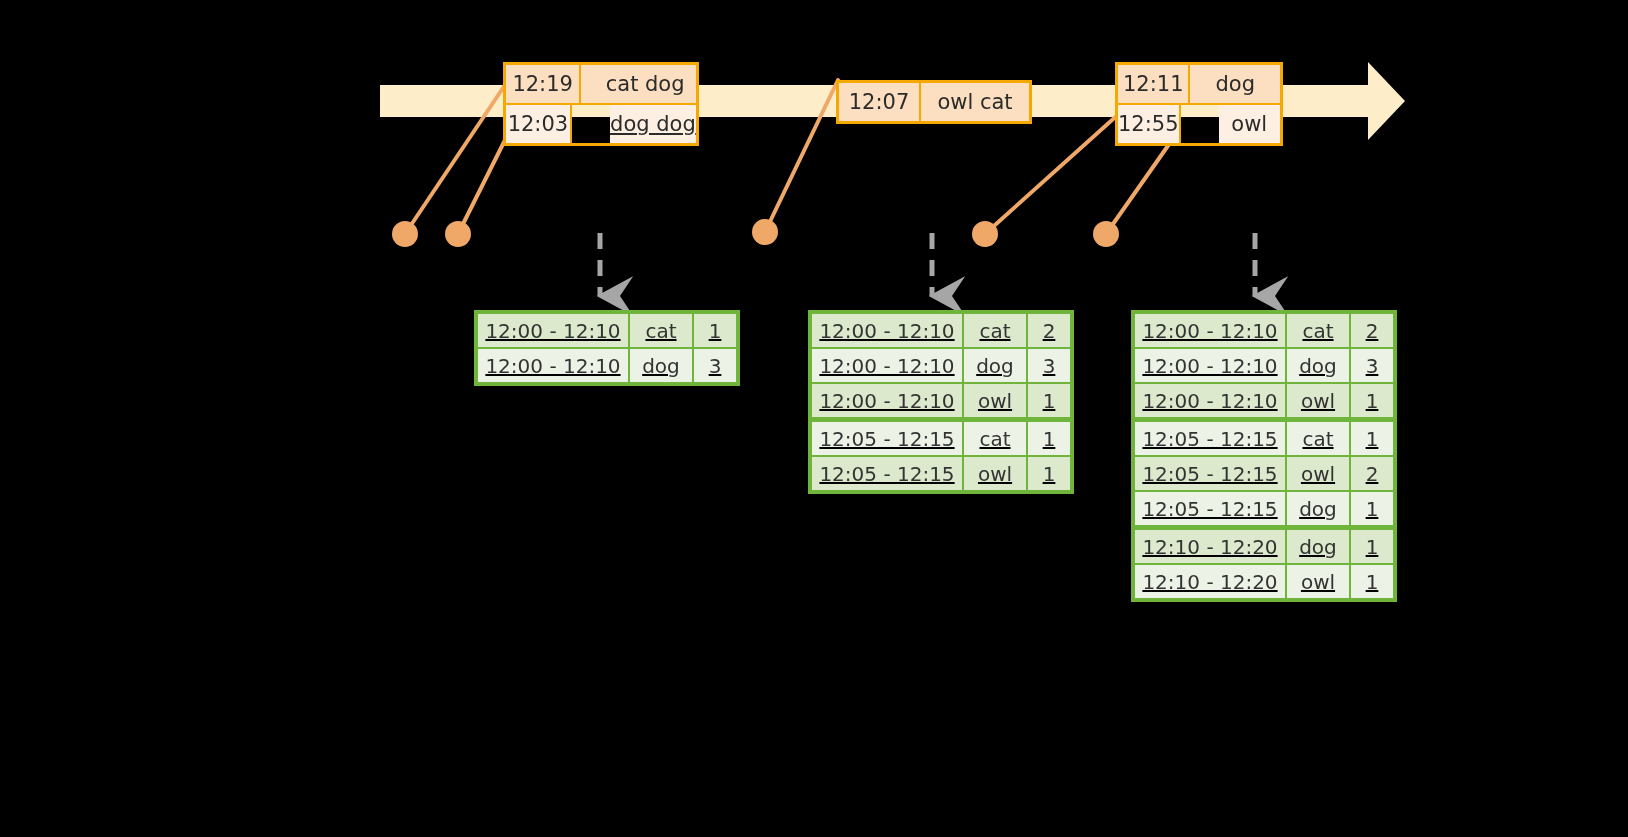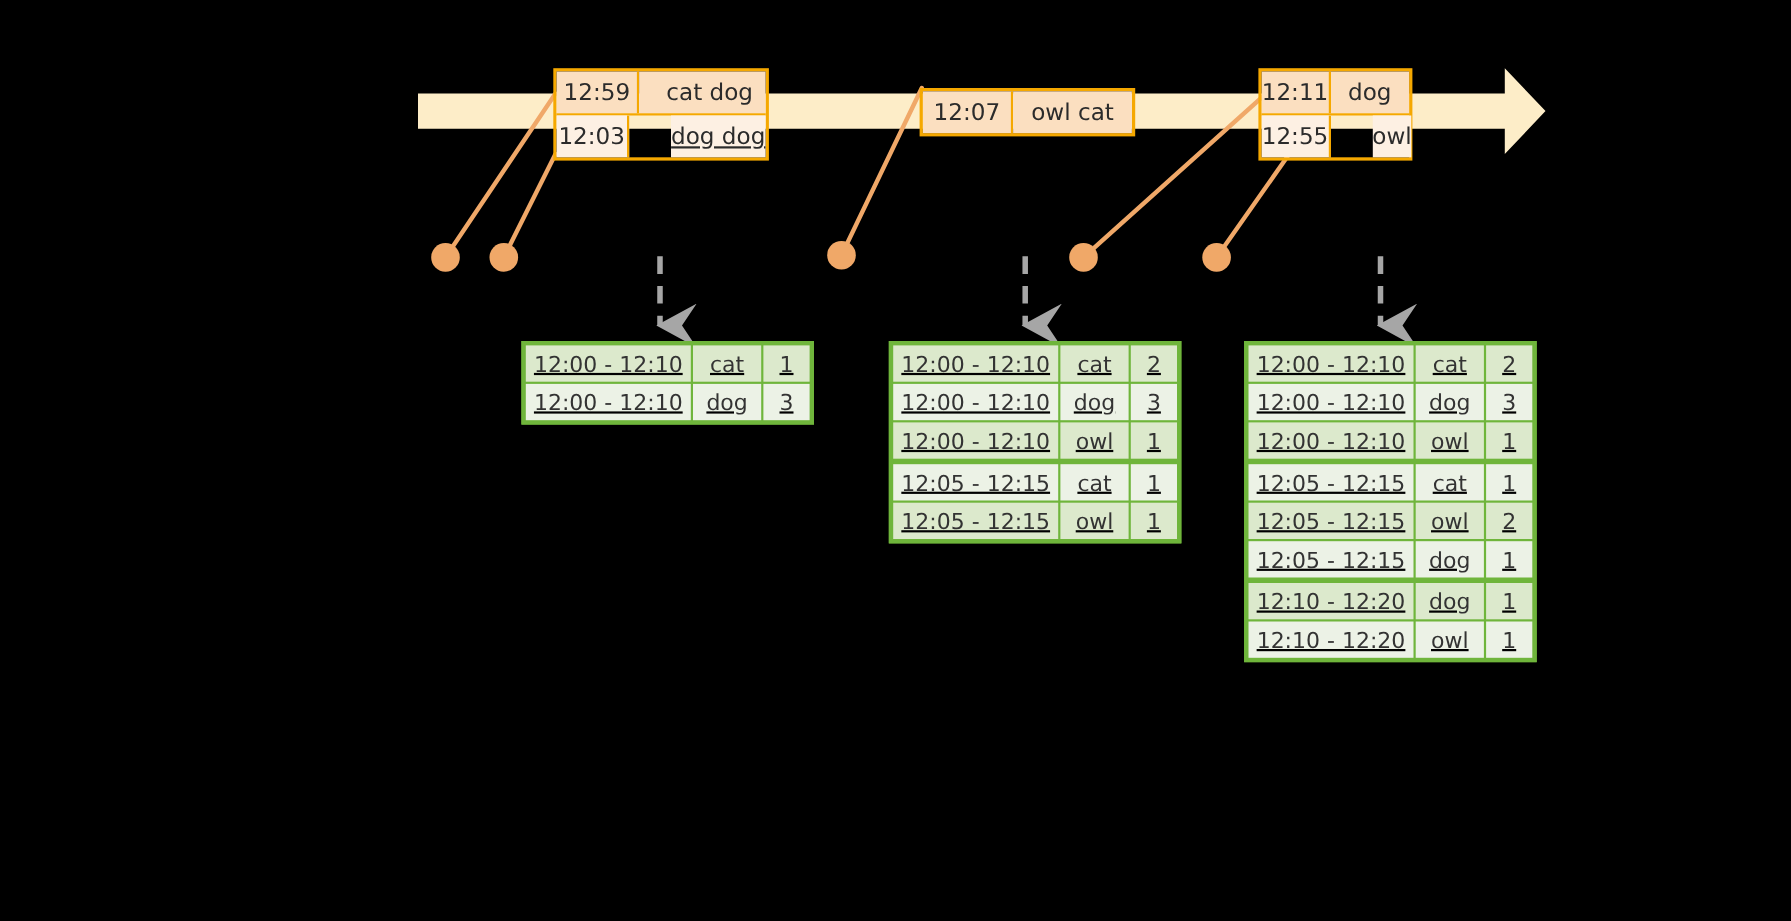--- a/index.html
+++ b/index.html
@@ -62,37 +62,37 @@
 
     <g stroke="#A6A6A6" stroke-width="5" stroke-dasharray="16 11" fill="none" marker-end="url(#dashhead)">
       <line x1="600" y1="233" x2="600" y2="296"></line>
       <line x1="932" y1="233" x2="932" y2="296"></line>
       <line x1="1255" y1="233" x2="1255" y2="296"></line>
     </g>
   </svg>
 
   <div class="ebox" style="left:503px; top:62px; width:196px;">
     <div class="erow shadeA">
-      <div class="ecell time" style="width:82px;">12:59</div>
+      <div class="ecell time" style="width:82px;">12:19</div>
       <div class="ecell words" style="width:124px;padding-left:13px;">cat dog</div>
     </div>
     <div class="erow shadeB">
       <div class="ecell time" style="width:82px;">12:03</div>
       <div class="ecell words" style="width:108px;text-decoration:underline;">dog dog</div>
     </div>
   </div>
 
   <div class="ebox" style="left:836px; top:80px; width:196px;">
     <div class="erow shadeA">
       <div class="ecell time" style="width:82px;">12:07</div>
       <div class="ecell words" style="width:108px;">owl cat</div>
     </div>
   </div>
 
-  <div class="ebox" style="left:1144px; top:62px; width:140px;">
+  <div class="ebox" style="left:1115px; top:62px; width:168px;">
     <div class="erow shadeA">
       <div class="ecell time" style="width:76px;">12:11</div>
       <div class="ecell words" style="width:94px;">dog</div>
     </div>
     <div class="erow shadeB">
       <div class="ecell time" style="width:76px;">12:55</div>
       <div class="ecell words" style="width:94px;">owl</div>
     </div>
   </div>
 

